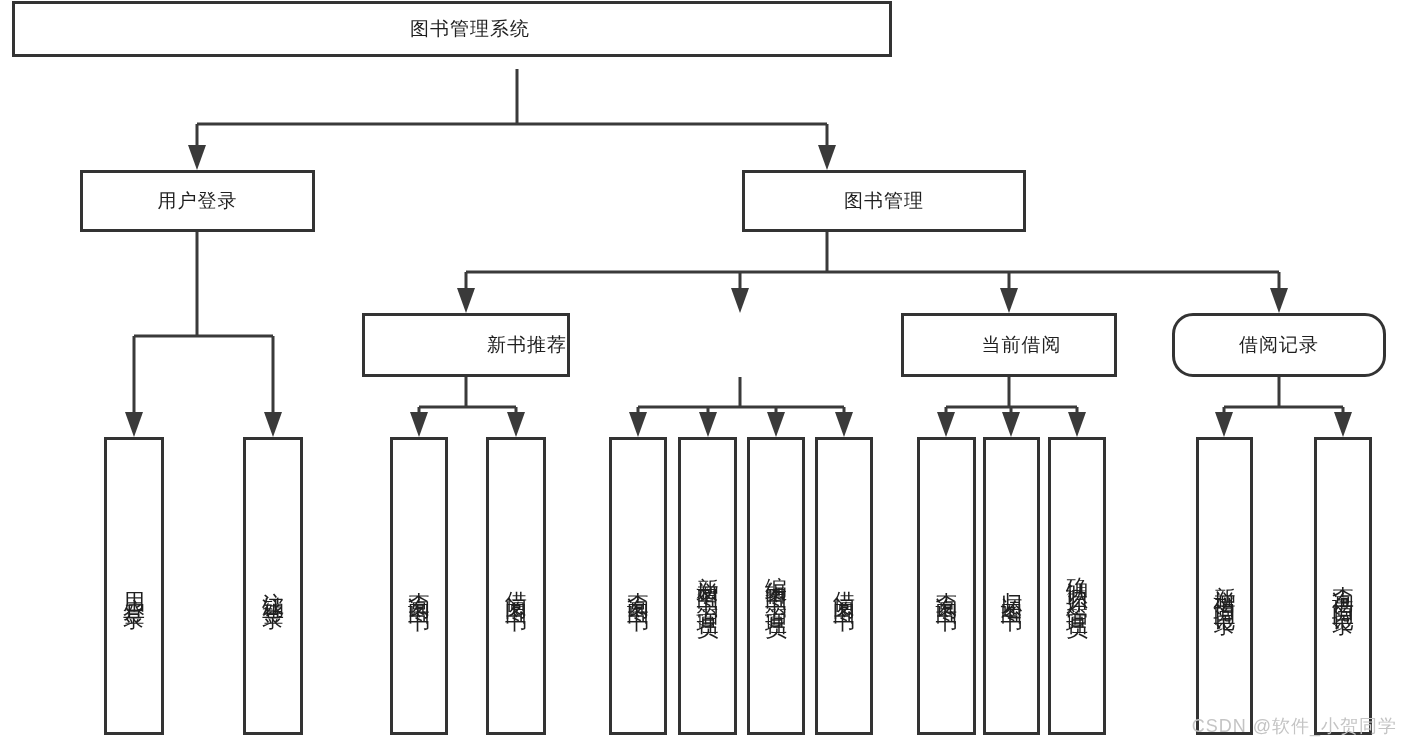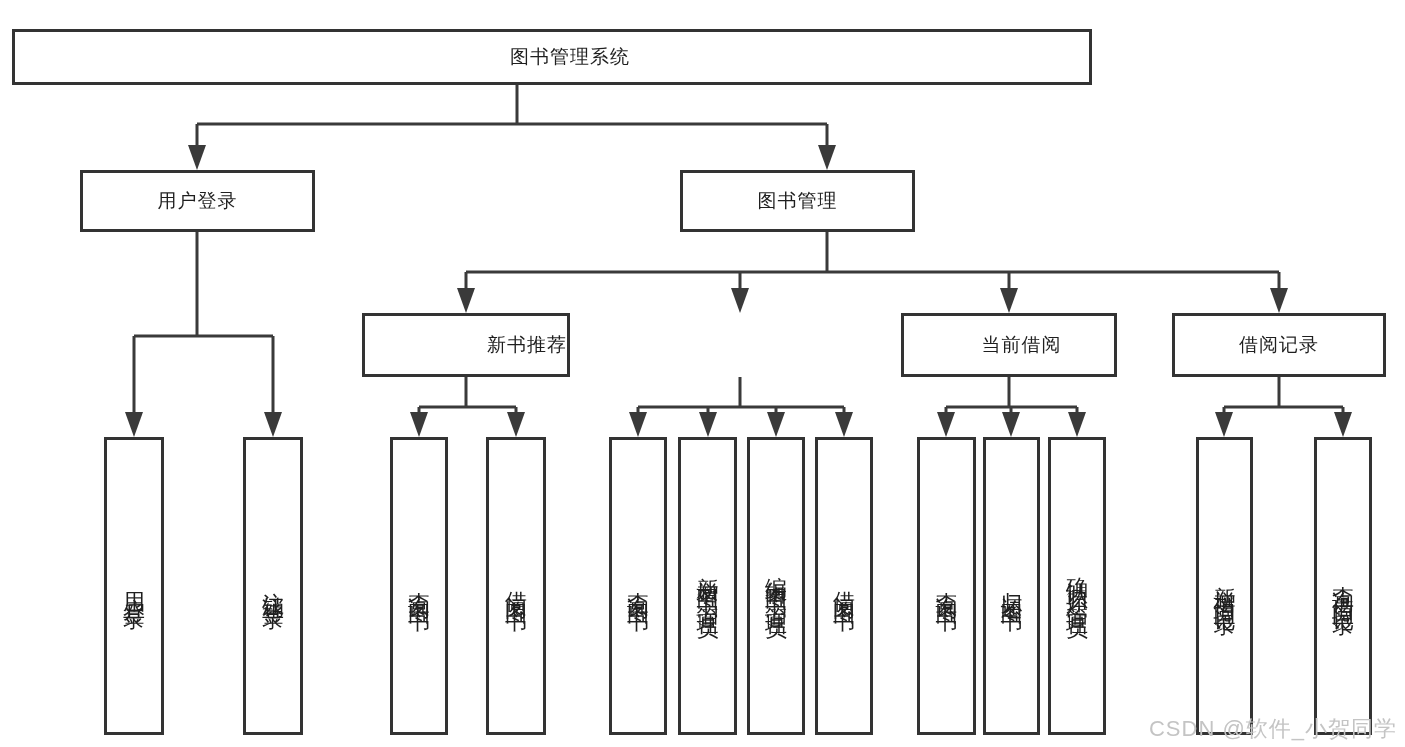--- a/index.html
+++ b/index.html
@@ -42,21 +42,21 @@
     text-orientation: mixed;
     font-size: 22px;
     line-height: 1;
     letter-spacing: 6px;
     white-space: nowrap;
   }
   .watermark {
     position: absolute;
     right: 8px;
     top: 714px;
-    font-size: 22px;
+    font-size: 18px;
     color: #c4c4c4;
     letter-spacing: 1px;
     white-space: nowrap;
     z-index: 5;
   }
 </style>
 </head>
 <body>
 
 <div id="canvas">
@@ -86,38 +86,38 @@
       <polygon points="767,412 785,412 776,437"></polygon>
       <polygon points="835,412 853,412 844,437"></polygon>
       <polygon points="937,412 955,412 946,437"></polygon>
       <polygon points="1002,412 1020,412 1011,437"></polygon>
       <polygon points="1068,412 1086,412 1077,437"></polygon>
       <polygon points="1215,412 1233,412 1224,437"></polygon>
       <polygon points="1334,412 1352,412 1343,437"></polygon>
     </g>
   </svg>
 
-  <div class="node h" style="left:12px; top:29px; width:1080px; height:56px;padding-left:36px;">
+  <div class="node h" style="left:12px; top:1px; width:880px; height:56px;padding-left:36px;">
     <span>图书管理系统</span>
   </div>
 
   <div class="node h" style="left:80px; top:170px; width:235px; height:62px;">
     <span>用户登录</span>
   </div>
-  <div class="node h" style="left:680px; top:170px; width:235px; height:62px;">
+  <div class="node h" style="left:742px; top:170px; width:284px; height:62px;">
     <span>图书管理</span>
   </div>
 
   <div class="node h" style="left:362px; top:313px; width:208px; height:64px;justify-content:flex-end;">
     <span>新书推荐</span>
   </div>
   <div class="node h" style="left:901px; top:313px; width:216px; height:64px;padding-left:25px;">
     <span>当前借阅</span>
   </div>
-  <div class="node h" style="left:1172px; top:313px; width:214px; height:64px;">
+  <div class="node h" style="left:1172px; top:313px; width:214px; height:64px;border-radius:21px;">
     <span>借阅记录</span>
   </div>
 
   <div class="node v" style="left:104px; top:437px; width:60px; height:298px;">
     <span>用户登录</span>
   </div>
   <div class="node v" style="left:243px; top:437px; width:60px; height:298px;">
     <span>注销登录</span>
   </div>
 

